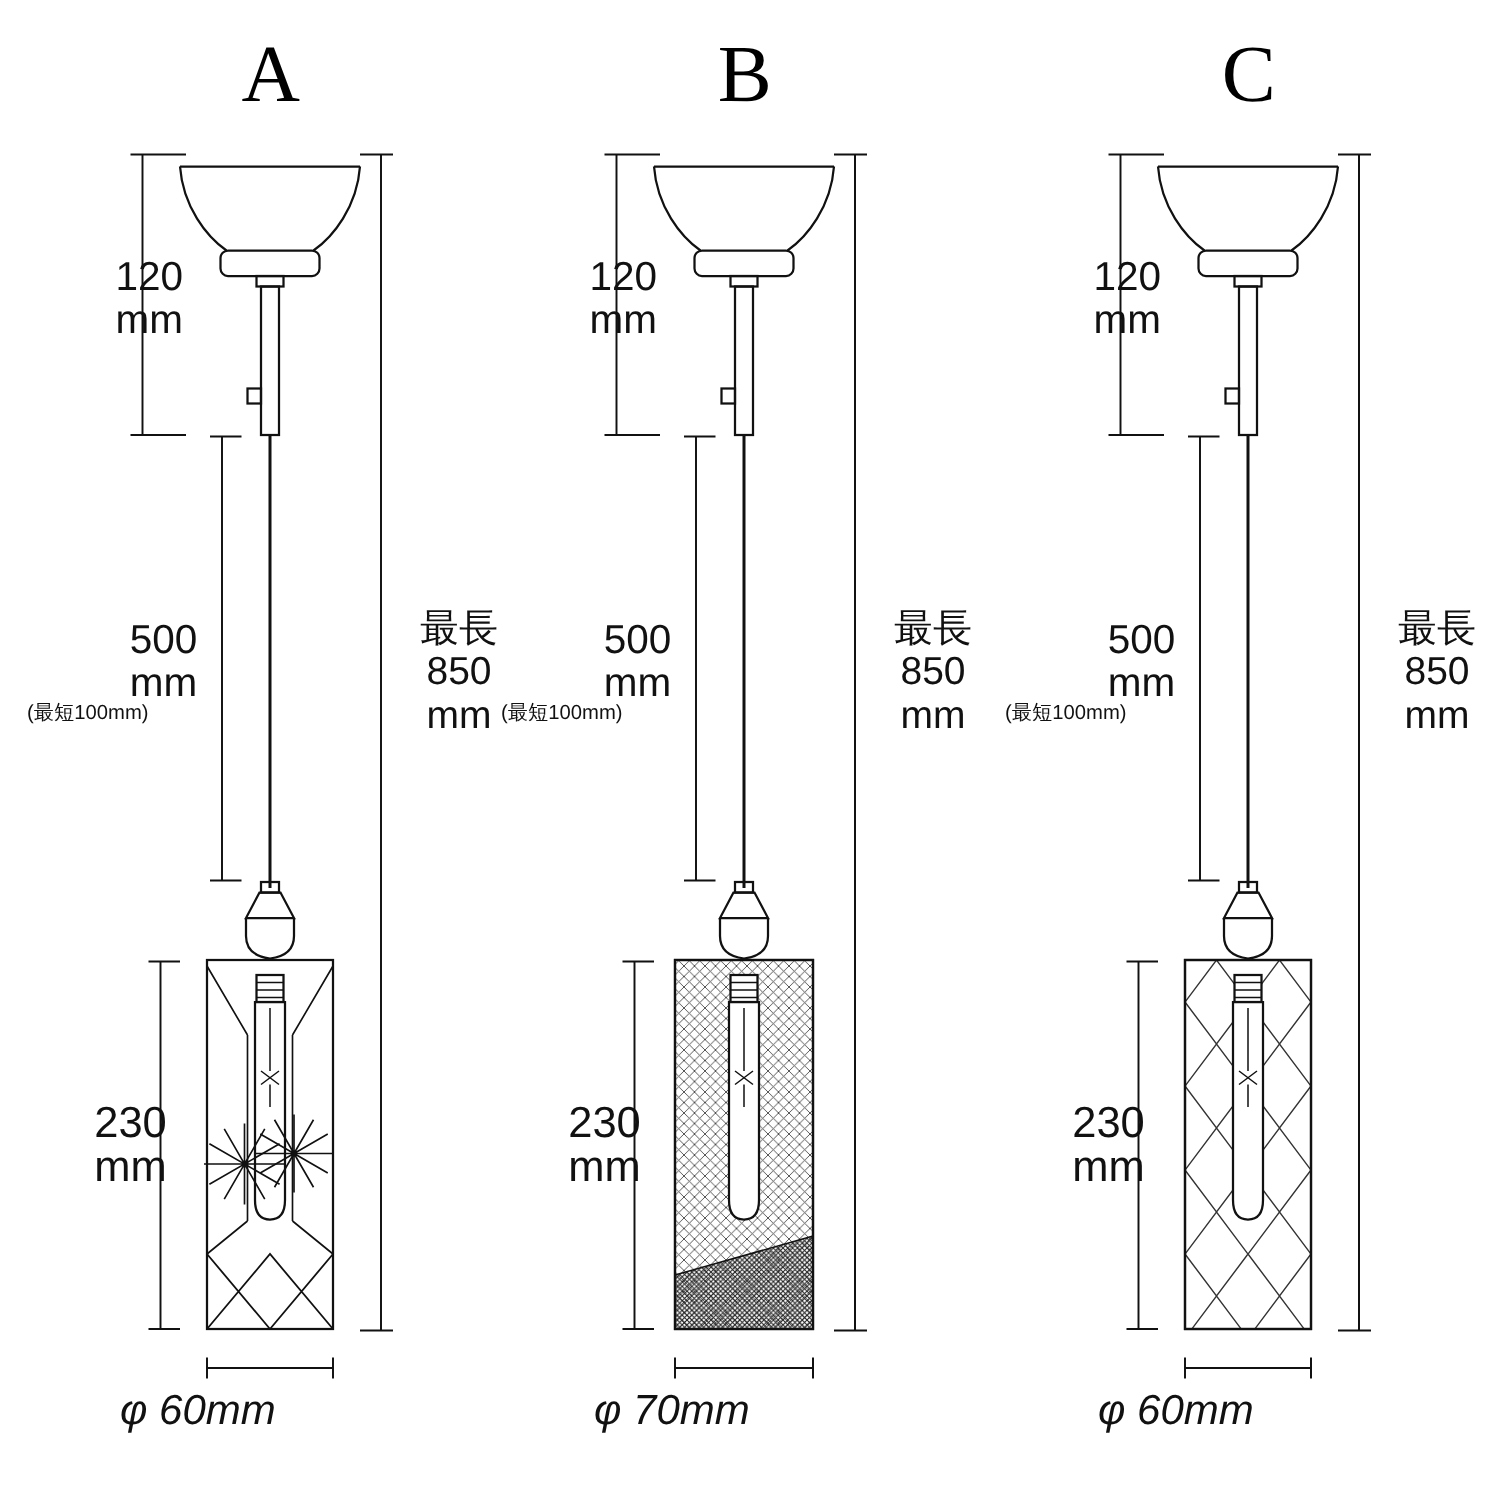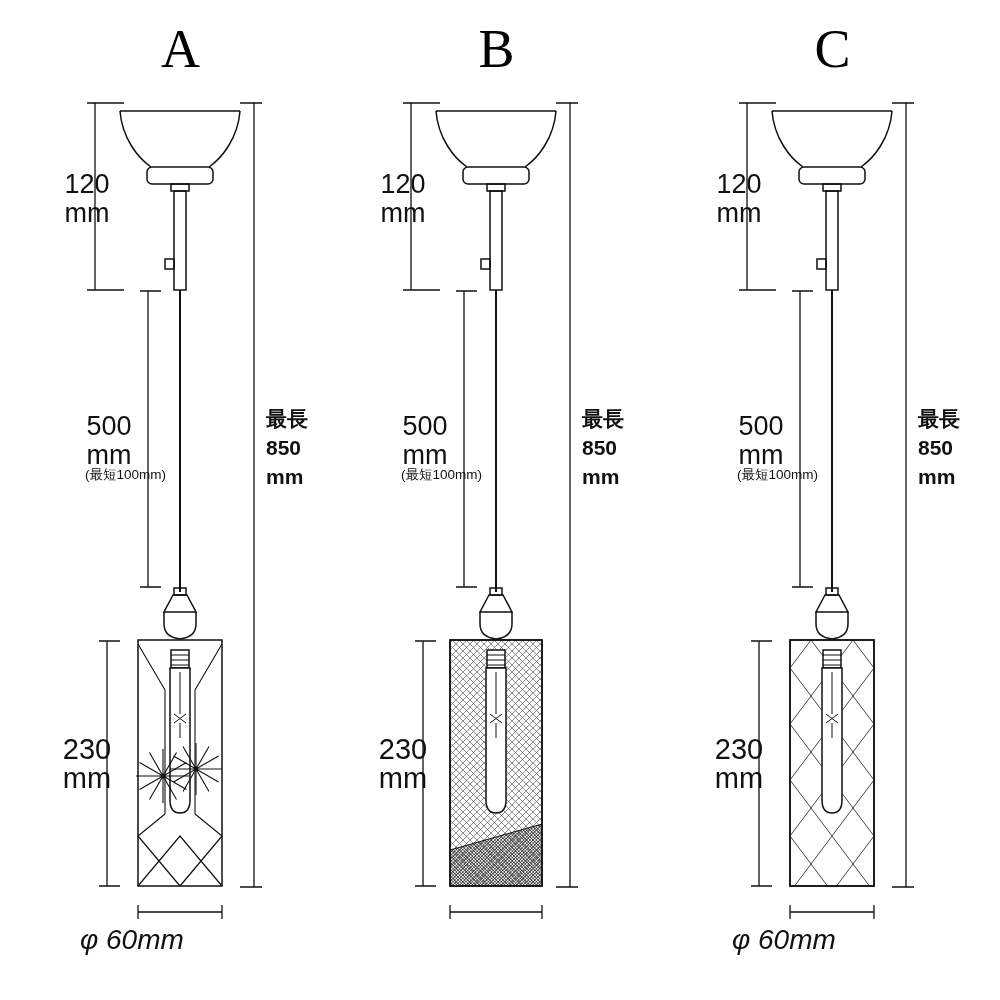--- a/index.html
+++ b/index.html
@@ -4,24 +4,24 @@
 <style>
   html,body{margin:0;padding:0;background:#fff;}
   .canvas{position:relative;width:1000px;height:1000px;background:#ffffff;overflow:hidden;
           font-family:"Liberation Sans",sans-serif;color:#111;}
   .col{position:absolute;top:0;width:333px;height:1000px;}
   .col svg{position:absolute;left:0;top:0;}
   .letter{position:absolute;top:18px;left:0;width:333px;text-align:center;
           font-family:"Liberation Serif",serif;font-size:54px;color:#000;}
   .lbl{position:absolute;color:#111;}
   .lbl div{white-space:nowrap;}
-  .lbl-120{top:170px;left:38px;width:70px;text-align:center;font-size:27px;line-height:29px;}
+  .lbl-120{top:170px;left:38px;width:70px;text-align:right;font-size:27px;line-height:29px;}
   .lbl-500{top:412px;left:60px;width:70px;text-align:center;font-size:27px;line-height:29px;}
-  .lbl-note{top:466px;left:4px;width:148px;text-align:right;font-size:13.5px;}
-  .lbl-850{top:404px;left:252px;width:80px;text-align:left;font-size:21px;line-height:29px;font-weight:bold;}
+  .lbl-note{top:466px;left:4px;width:148px;text-align:left;font-size:13.5px;}
+  .lbl-850{top:404px;left:252px;width:80px;text-align:center;font-size:26px;line-height:29px;}
   .lbl-230{top:735px;left:38px;width:70px;text-align:center;font-size:29px;line-height:29px;}
   .lbl-dia{top:924px;left:66px;width:200px;text-align:left;font-size:28px;font-style:italic;}
 </style>
 </head>
 <body>
 
 <div class="canvas">
 
   <section class="col" style="left:14px">
     <div class="letter">A</div>
@@ -152,20 +152,21 @@
     <div class="lbl lbl-note">(最短100mm)</div>
     <div class="lbl lbl-850">
       <div>最長</div>
       <div>850</div>
       <div>mm</div>
     </div>
     <div class="lbl lbl-230">
       <div>230</div>
       <div>mm</div>
     </div>
+    <div class="lbl lbl-dia">φ 70mm</div>
   </section>
 
   <section class="col" style="left:666px">
     <div class="letter">C</div>
     <svg viewBox="0 0 333 1000" width="333" height="1000">
       <defs>
         <pattern id="diaC" width="42" height="56" patternUnits="userSpaceOnUse" patternTransform="translate(124,640)">
           <path d="M21,0 L42,28 L21,56 L0,28 Z" fill="none" stroke="#333" stroke-width="0.9"></path>
         </pattern>
       </defs>

